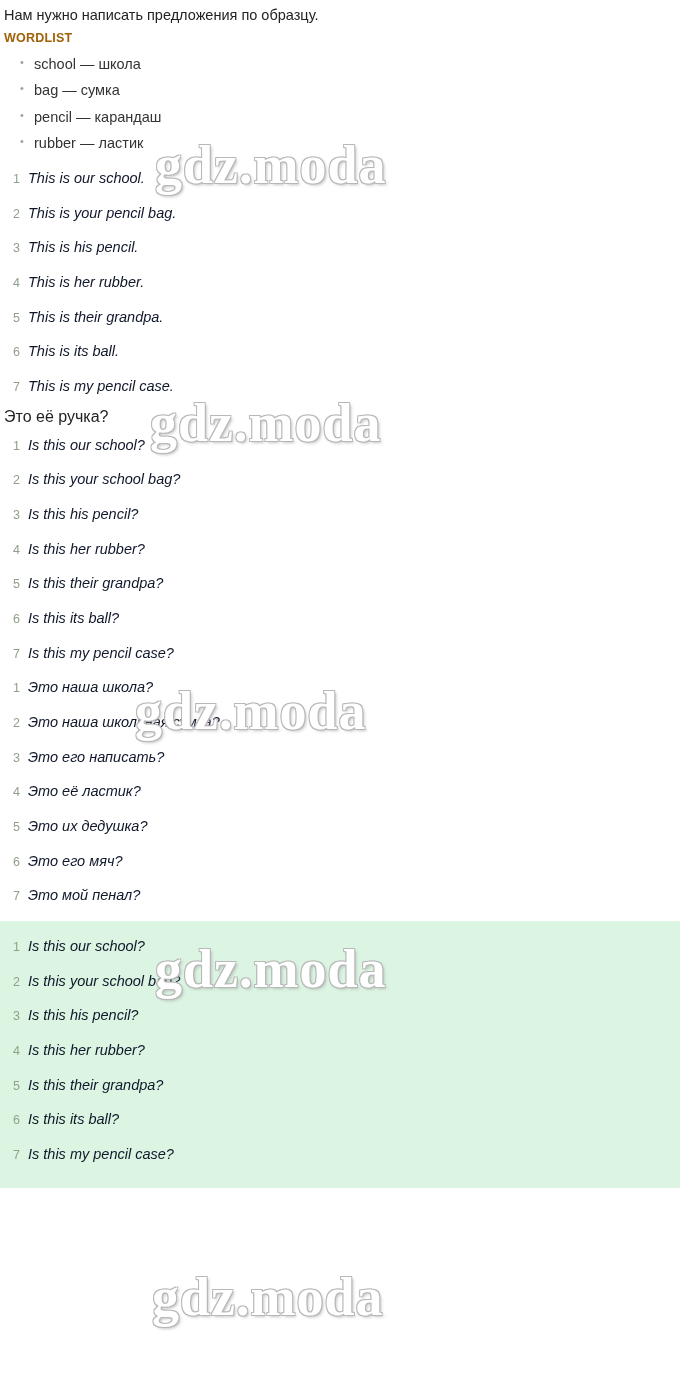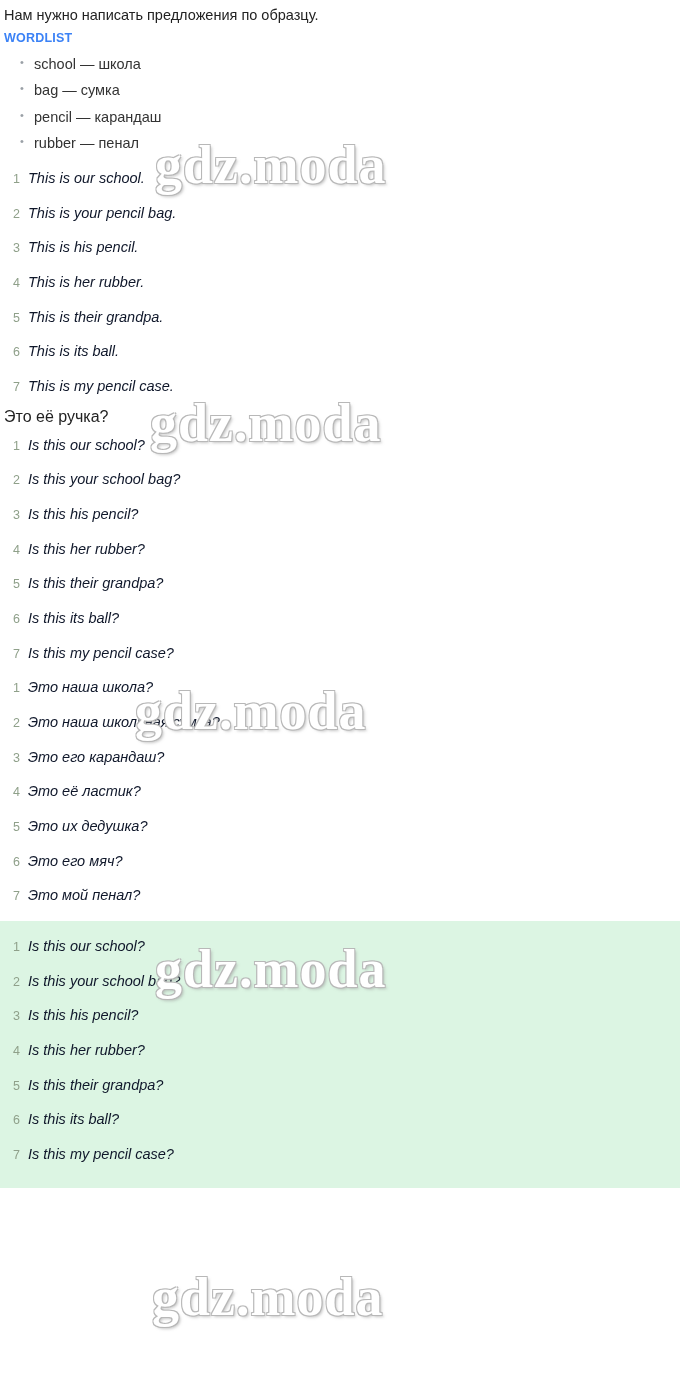--- a/index.html
+++ b/index.html
@@ -24,21 +24,21 @@
   .intro {
     font-size: 14.5px;
     color: #222222;
     padding: 6px 0 0 4px;
     line-height: 1.3;
   }
   .wordlist-title {
     font-size: 12.5px;
     font-weight: bold;
     letter-spacing: 0.2px;
-    color: #3b82f6;
+    color: #a16207;
     padding: 6px 0 2px 4px;
   }
   ul.wordlist {
     list-style: none;
     margin: 4px;
     padding: 0 0 0 16px;
   }
   ul.wordlist li {
     font-size: 14.5px;
     color: #333333;
@@ -123,21 +123,21 @@
 <div class="page">
 
   <div class="intro">Нам нужно написать предложения по образцу.</div>
 
   <div class="wordlist-title">WORDLIST</div>
 
   <ul class="wordlist">
     <li>school — школа</li>
     <li>bag — сумка</li>
     <li>pencil — карандаш</li>
-    <li>rubber — пенал</li>
+    <li>rubber — ластик</li>
   </ul>
 
   <div class="numlist">
     <div class="numrow">
       <span class="num">1</span>
       <span class="txt">This is our school.</span>
     </div>
     <div class="numrow">
       <span class="num">2</span>
       <span class="txt">This is your pencil bag.</span>
@@ -201,21 +201,21 @@
     <div class="numrow">
       <span class="num">1</span>
       <span class="txt">Это наша школа?</span>
     </div>
     <div class="numrow">
       <span class="num">2</span>
       <span class="txt">Это наша школьная сумка?</span>
     </div>
     <div class="numrow">
       <span class="num">3</span>
-      <span class="txt">Это его карандаш?</span>
+      <span class="txt">Это его написать?</span>
     </div>
     <div class="numrow">
       <span class="num">4</span>
       <span class="txt">Это её ластик?</span>
     </div>
     <div class="numrow">
       <span class="num">5</span>
       <span class="txt">Это их дедушка?</span>
     </div>
     <div class="numrow">

